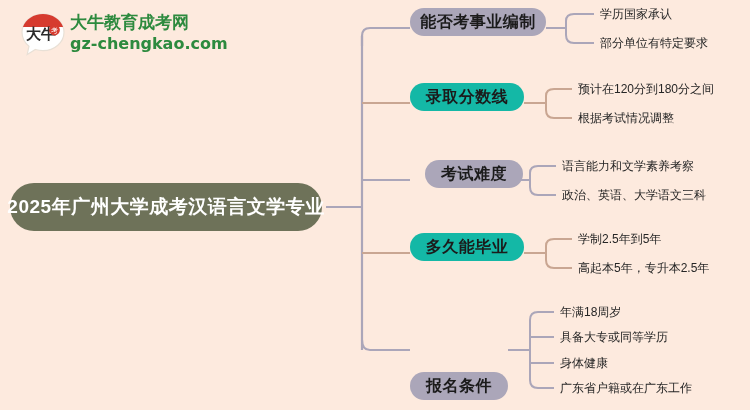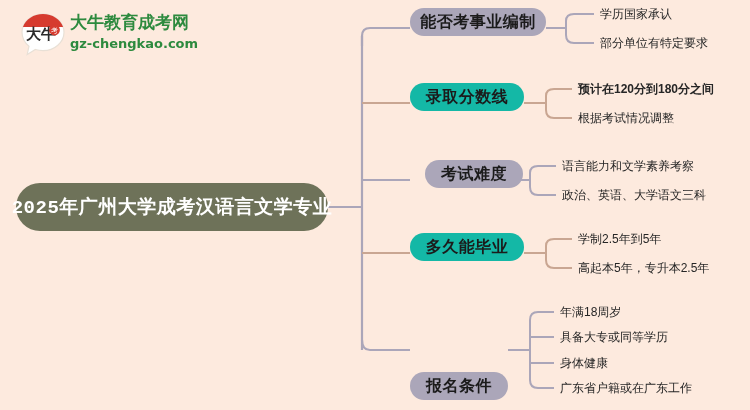--- a/index.html
+++ b/index.html
@@ -38,21 +38,21 @@
   }
   #logo-title {
     font-size: 17px;
     font-weight: bold;
     color: #2d8a3e;
     letter-spacing: 0px;
     line-height: 24px;
     white-space: nowrap;
   }
   #logo-sub {
-    font-size: 13px;
+    font-size: 16px;
     font-weight: bold;
     color: #2d8a3e;
     line-height: 17px;
     white-space: nowrap;
     font-family: "DejaVu Sans", sans-serif;
   }
 
   
   #wires {
     position: absolute;
@@ -68,30 +68,29 @@
     position: absolute;
     display: flex;
     align-items: center;
     justify-content: center;
     box-sizing: border-box;
     color: #1b1b1b;
     font-weight: bold;
     white-space: nowrap;
   }
   #root-node {
-    left: 16px;
+    left: 10px;
     top: 183px;
     width: 312px;
     height: 48px;
     border-radius: 24px;
     background: #6e7259;
     color: #ffffff;
     font-size: 19px;
     letter-spacing: 0.5px;
-    font-family: Liberation Mono, monospace;
   }
   .branch-node {
     height: 28px;
     border-radius: 20px;
     font-size: 16px;
     letter-spacing: 0.5px;
   }
   .branch-purple { background: #aba6b9; }
   .branch-tan    { background: #14b8a6; }
 
@@ -175,21 +174,21 @@
 
 <div class="node branch-node branch-purple" style="left:425px; top:160px; width:98px;">考试难度</div>
 
 <div class="node branch-node branch-tan" style="left:410px; top:233px; width:114px;">多久能毕业</div>
 
 <div class="node branch-node branch-purple" style="left:410px; top:330px; width:98px;margin-top:42px;">报名条件</div>
 
 <div class="leaf" style="left:600px; top:6px;">学历国家承认</div>
 <div class="leaf" style="left:600px; top:35px;">部分单位有特定要求</div>
 
-<div class="leaf" style="left:578px; top:81px;font-weight:bold;">预计在120分到180分之间</div>
+<div class="leaf" style="left:578px; top:81px;">预计在120分到180分之间</div>
 <div class="leaf" style="left:578px; top:110px;">根据考试情况调整</div>
 
 <div class="leaf" style="left:562px; top:158px;">语言能力和文学素养考察</div>
 <div class="leaf" style="left:562px; top:187px;">政治、英语、大学语文三科</div>
 
 <div class="leaf" style="left:578px; top:231px;">学制2.5年到5年</div>
 <div class="leaf" style="left:578px; top:260px;">高起本5年，专升本2.5年</div>
 
 <div class="leaf" style="left:560px; top:304px;">年满18周岁</div>
 <div class="leaf" style="left:560px; top:329px;">具备大专或同等学历</div>

